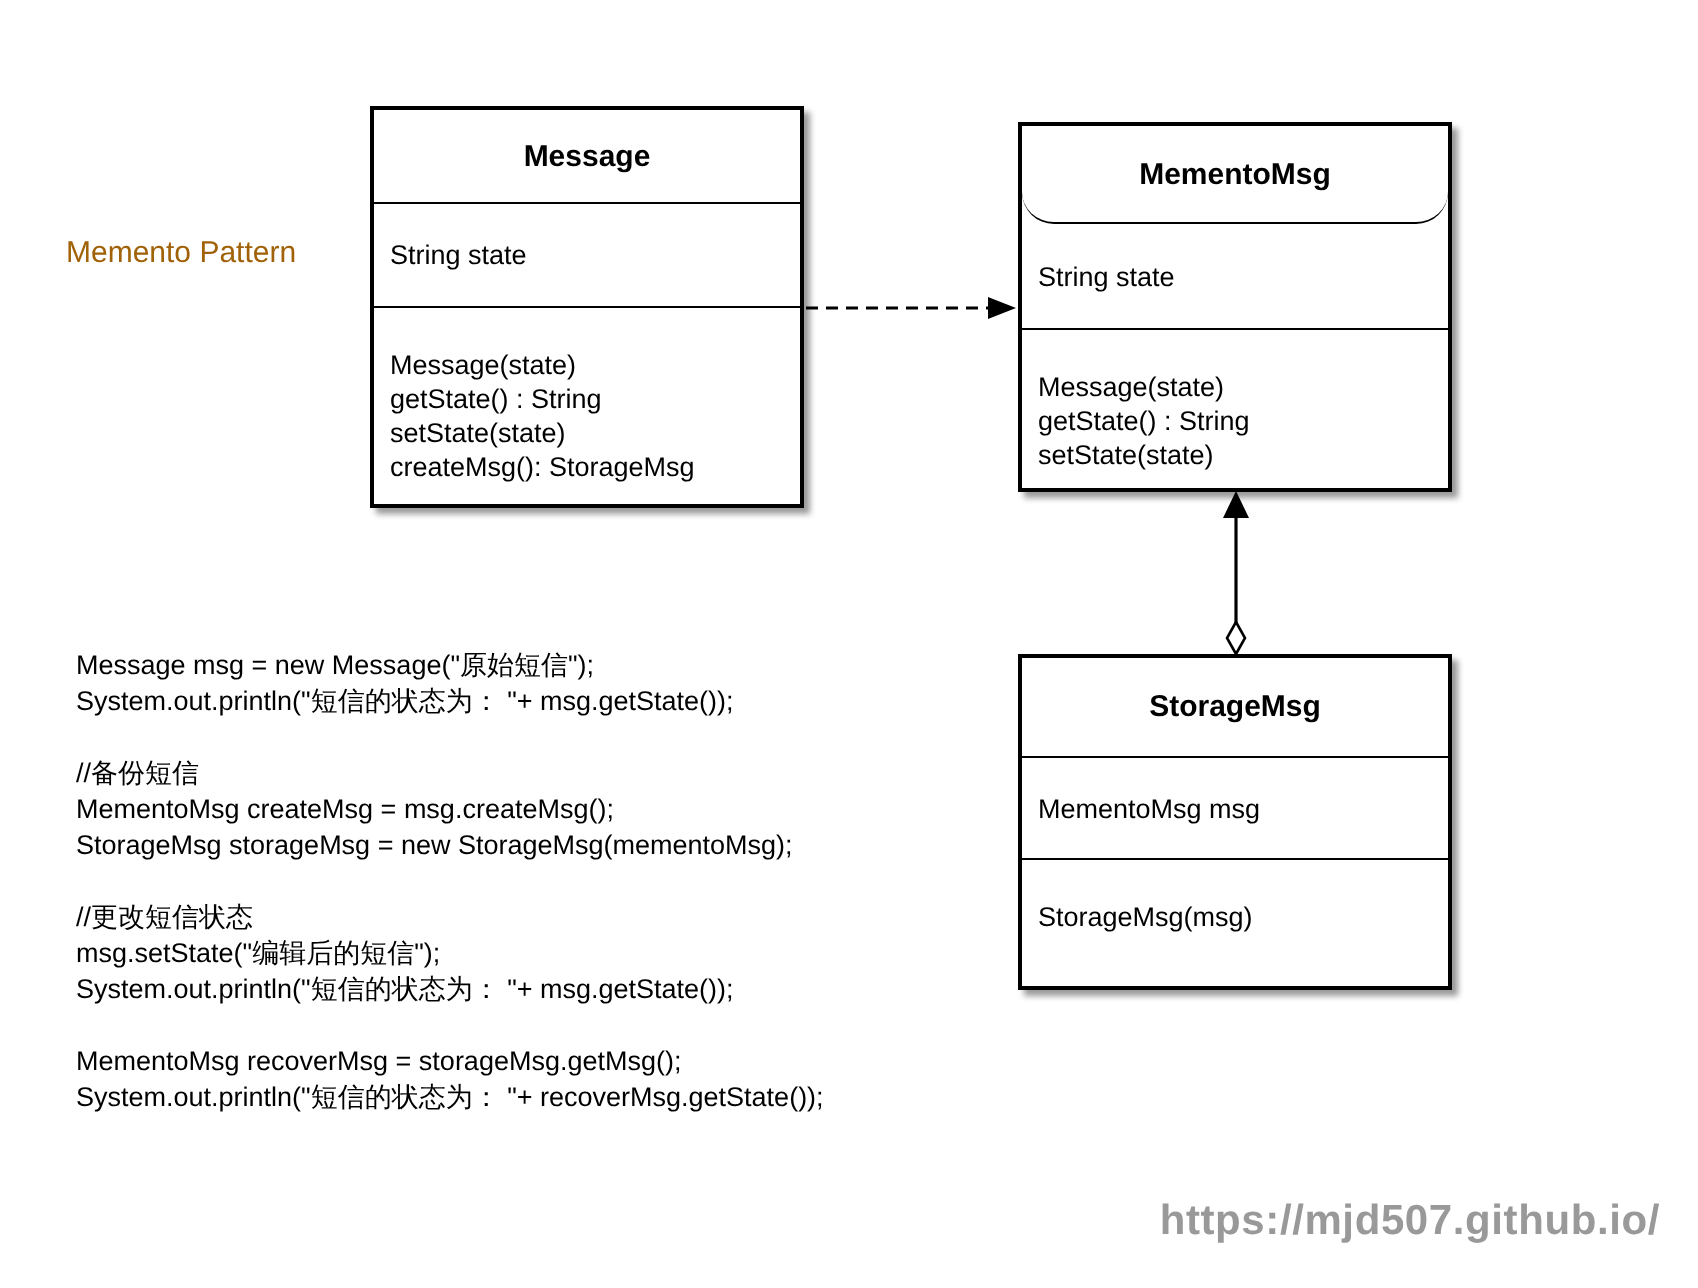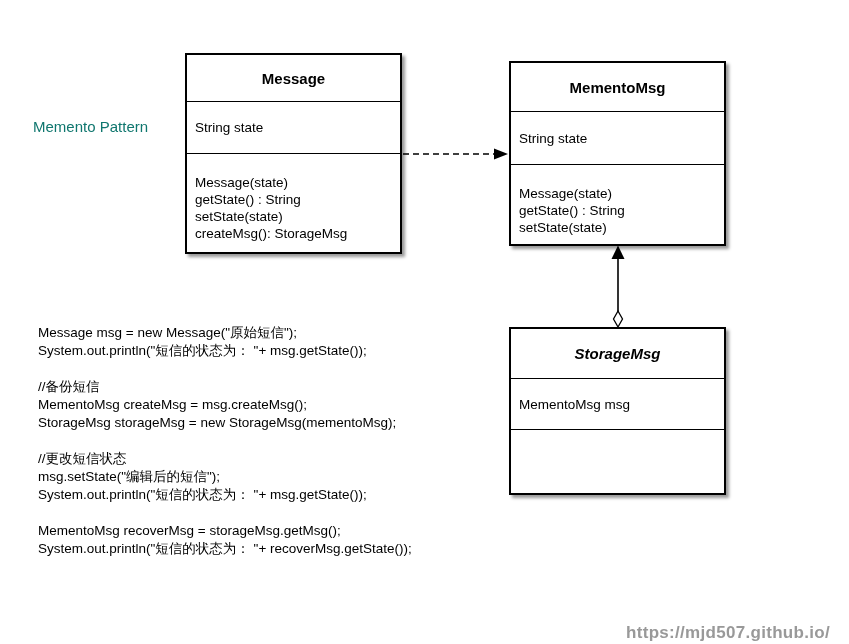--- a/index.html
+++ b/index.html
@@ -13,21 +13,21 @@
     width: 849px;
     height: 644px;
     background: #ffffff;
     overflow: hidden;
   }
   .pattern-label {
     position: absolute;
     left: 33px;
     top: 118px;
     font-size: 15px;
-    color: #0f766e;
+    color: #a16207;
   }
   .uml-class {
     position: absolute;
     box-sizing: border-box;
     background: #ffffff;
     border: 2px solid #000000;
     box-shadow: 3px 3px 3px rgba(0,0,0,0.40);
     color: #000000;
   }
   .uml-title {
@@ -51,25 +51,25 @@
     padding: 20px 8px 0 8px;
     font-size: 13.5px;
     line-height: 17px;
     box-sizing: border-box;
   }
   #cls-message { left: 185px; top: 53px;  width: 217px; height: 201px; }
   #cls-message .uml-title { height: 47px; }
   #cls-message .uml-attrs { height: 52px; }
 
   #cls-memento { left: 509px; top: 61px;  width: 217px; height: 185px; }
-  #cls-memento .uml-title { height: 49px; }
+  #cls-memento .uml-title { height: 49px; border-radius: 16px; }
   #cls-memento .uml-attrs { height: 53px; }
 
   #cls-storage { left: 509px; top: 327px; width: 217px; height: 168px; }
-  #cls-storage .uml-title { height: 50px; font-style: italic; }
+  #cls-storage .uml-title { height: 50px; }
   #cls-storage .uml-attrs { height: 51px; }
 
   .overlay {
     position: absolute;
     left: 0;
     top: 0;
     pointer-events: none;
   }
   .code-block {
     position: absolute;
@@ -80,25 +80,24 @@
   }
   .code-line {
     min-height: 18px;
     line-height: 18px;
     white-space: pre;
   }
   .footer-url {
     position: absolute;
     right: 19px;
     top: 599px;
-    font-size: 17px;
+    font-size: 21px;
     font-weight: bold;
     color: #999999;
     letter-spacing: 0.3px;
-    margin-top: 24px;
   }
 </style>
 </head>
 <body>
 
 <div class="canvas">
 
   <div class="pattern-label">Memento Pattern</div>
 
   <div class="uml-class" id="cls-message">
@@ -125,20 +124,21 @@
       <div>setState(state)</div>
     </div>
   </div>
 
   <div class="uml-class" id="cls-storage">
     <div class="uml-title">StorageMsg</div>
     <div class="uml-attrs">
       <div>MementoMsg msg</div>
     </div>
     <div class="uml-methods">
+      <div>StorageMsg(msg)</div>
     </div>
   </div>
 
   <svg class="overlay" width="849" height="644" viewBox="0 0 849 644">
 
     <g>
       <line x1="403" y1="154" x2="496" y2="154" stroke="#000000" stroke-width="1.6" stroke-dasharray="6 4"></line>
       <polygon points="508,154 494,148.5 494,159.5" fill="#000000"></polygon>
     </g>
 

